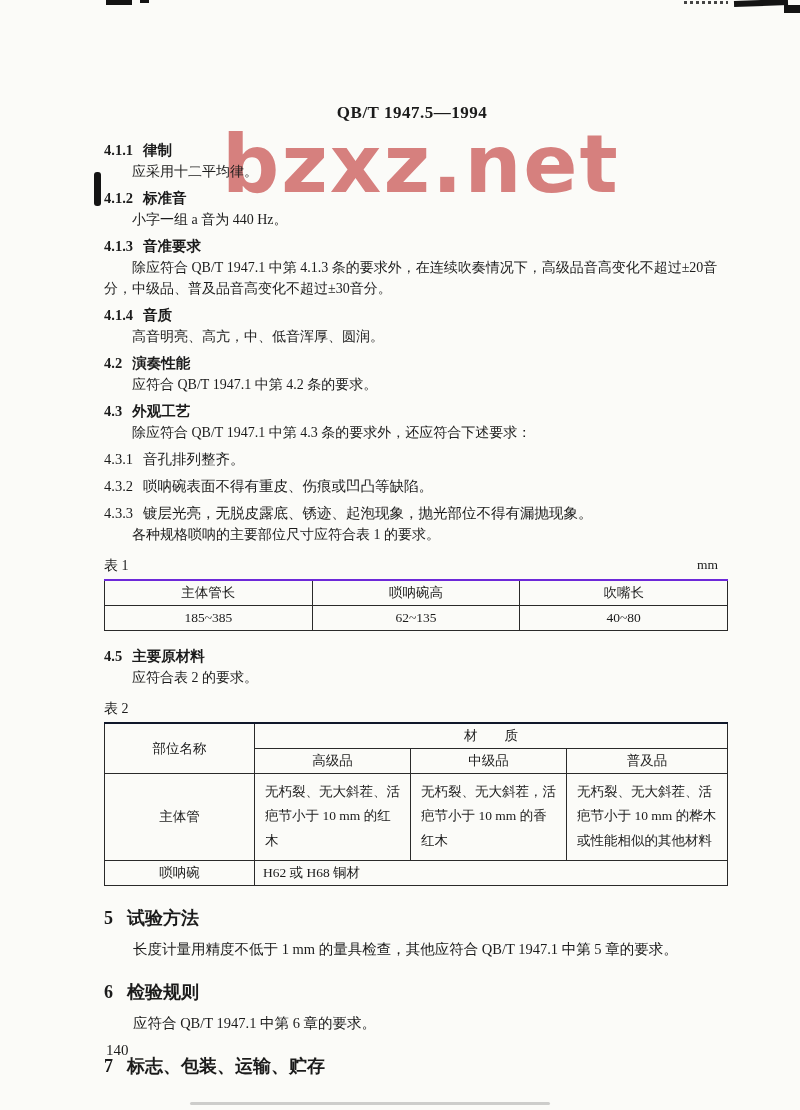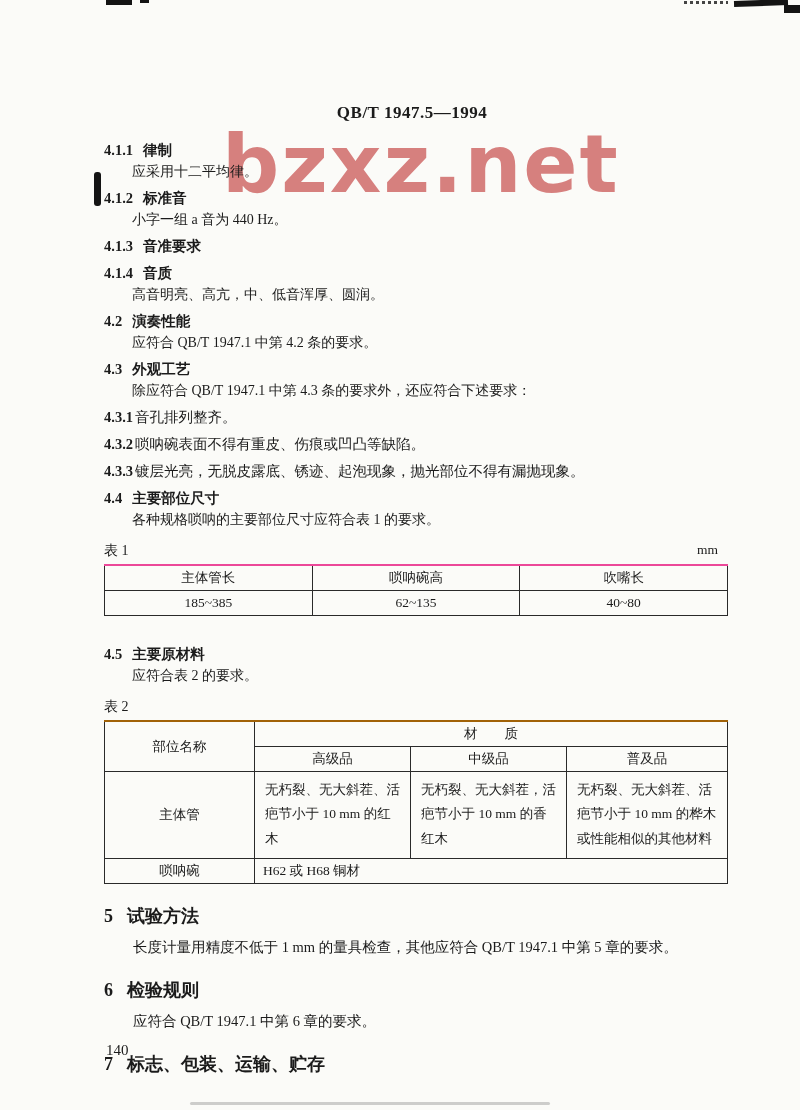--- a/index.html
+++ b/index.html
@@ -37,34 +37,34 @@
     text-align:center; font-weight:700; font-size:17px; letter-spacing:.5px;
   }
 
   
   .content { position:absolute; left:104px; right:72px; top:134px; z-index:1; }
 
   .clause-heading { font-weight:700; font-size:14.5px; line-height:21px; margin-top:6px; }
   .clause-heading .num { margin-right:10px;text-align:center; }
   .para { font-size:14px; line-height:21px; text-indent:2em; }
   .clause-inline { font-size:14.5px; line-height:21px; margin-top:6px; }
-  .clause-inline .num { font-weight:700; margin-right:2px; }
+  .clause-inline .num { font-weight:400; margin-right:10px; }
 
   .chapter-heading { font-weight:700; font-size:18px; line-height:21px; margin-top:22px; }
   .chapter-heading .num { margin-right:14px; }
   .chapter-body { font-size:14.5px; line-height:21px; text-indent:2em; margin-top:10px; }
 
   
   .tablecap { position:relative; text-align:left; font-size:14px; margin-top:12px; margin-bottom:4px; }
   .tablecap .unit { position:absolute; right:10px; top:0; font-size:13.5px; }
   table.tbl { width:100%; border-collapse:collapse; table-layout:fixed; }
   table.tbl td { border:1px solid #2a2a2a; font-size:13.5px; padding:3px 8px; vertical-align:middle; }
-  table.tbl1 { border-top:2px solid #ec4899; }
+  table.tbl1 { border-top:2px solid #6d28d9; }
   table.tbl1 td { text-align:center; height:25px; }
-  table.tbl2 { border-top:2px solid #a16207; }
+  table.tbl2 { border-top:2px solid #0f172a; }
   table.tbl2 td.c { text-align:center; }
   table.tbl2 td.hdr { height:23px; }
   table.tbl2 td.mat { text-align:left; line-height:1.8; padding:6px 10px 7px; }
   table.tbl2 td.part { height:24px; }
 
   .pagenum { position:absolute; left:106px; top:1042px; z-index:1; font-size:15px; }
 </style>
 </head>
 <body>
 
@@ -90,20 +90,21 @@
     <div class="para">应采用十二平均律。</div>
 
     <div class="clause-heading">
       <span class="num">4.1.2</span><span class="title">标准音</span>
     </div>
     <div class="para">小字一组 a 音为 440 Hz。</div>
 
     <div class="clause-heading">
       <span class="num">4.1.3</span><span class="title">音准要求</span>
     </div>
+    <div class="para">除应符合 QB/T 1947.1 中第 4.1.3 条的要求外，在连续吹奏情况下，高级品音高变化不超过±20音分，中级品、普及品音高变化不超过±30音分。</div>
 
     <div class="clause-heading">
       <span class="num">4.1.4</span><span class="title">音质</span>
     </div>
     <div class="para">高音明亮、高亢，中、低音浑厚、圆润。</div>
 
     <div class="clause-heading">
       <span class="num">4.2</span><span class="title">演奏性能</span>
     </div>
     <div class="para">应符合 QB/T 1947.1 中第 4.2 条的要求。</div>
@@ -116,23 +117,20 @@
     <div class="clause-inline">
       <span class="num">4.3.1</span><span class="text">音孔排列整齐。</span>
     </div>
     <div class="clause-inline">
       <span class="num">4.3.2</span><span class="text">唢呐碗表面不得有重皮、伤痕或凹凸等缺陷。</span>
     </div>
     <div class="clause-inline">
       <span class="num">4.3.3</span><span class="text">镀层光亮，无脱皮露底、锈迹、起泡现象，抛光部位不得有漏抛现象。</span>
     </div>
 
-    <div class="clause-heading">
-      <span class="num">4.4</span><span class="title">主要部位尺寸</span>
-    </div>
     <div class="para">各种规格唢呐的主要部位尺寸应符合表 1 的要求。</div>
 
     <div class="tablecap">
       <span class="cap">表 1</span>
       <span class="unit">mm</span>
     </div>
     <table class="tbl tbl1">
       <tbody>
         <tr>
           <td>主体管长</td>
@@ -140,21 +138,21 @@
           <td>吹嘴长</td>
         </tr>
         <tr>
           <td>185~385</td>
           <td>62~135</td>
           <td>40~80</td>
         </tr>
       </tbody>
     </table>
 
-    <div class="clause-heading" style="margin-top:28px;">
+    <div class="clause-heading" style="margin-top:15px;">
       <span class="num">4.5</span><span class="title">主要原材料</span>
     </div>
     <div class="para">应符合表 2 的要求。</div>
 
     <div class="tablecap">
       <span class="cap">表 2</span>
     </div>
     <table class="tbl tbl2">
       <colgroup>
           <col style="width:150px">

